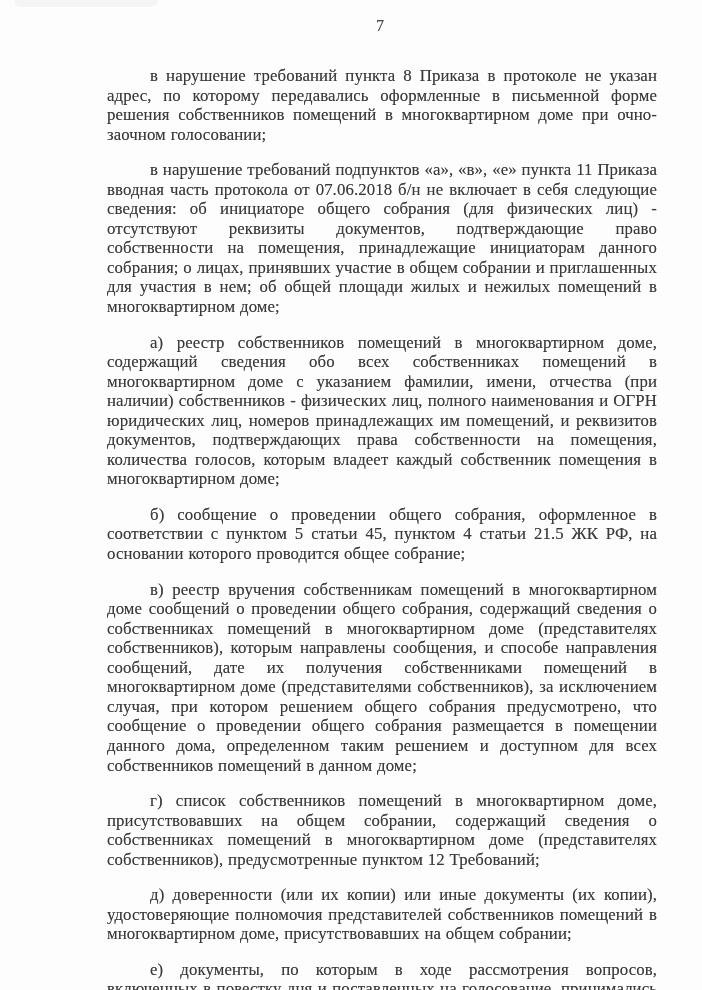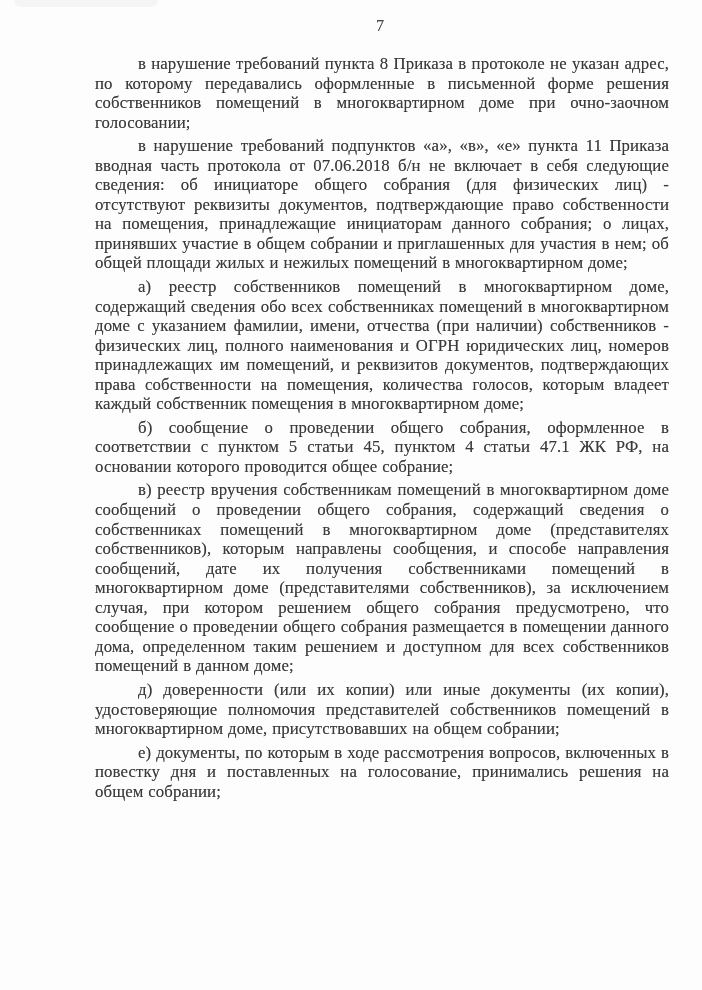--- a/index.html
+++ b/index.html
@@ -39,34 +39,35 @@
     top: 50px;
     left: 91px;
     width: 582px;
     text-align: justify;
     font-size: 16.8px;
     line-height: 19.55px;
     text-shadow: 0 0 0.6px rgba(58,58,58,0.5);
     letter-spacing: 0.1px;
   }
   .doc-body p {
-    margin: 4px;
+    margin: 16px;
     padding: 0;
     text-indent: 43px;
     word-spacing: 0.5px;
   }
 </style>
 </head>
 <body>
 
 <div class="page">
   <div class="scan-artifact"></div>
   <div class="page-number">7</div>
   <div class="doc-body">
     <p>в нарушение требований пункта 8 Приказа в протоколе не указан адрес, по которому передавались оформленные в письменной форме решения собственников помещений в многоквартирном доме при очно-заочном голосовании;</p>
     <p>в нарушение требований подпунктов «а», «в», «е» пункта 11 Приказа вводная часть протокола от 07.06.2018 б/н не включает в себя следующие сведения: об инициаторе общего собрания (для физических лиц) - отсутствуют реквизиты документов, подтверждающие право собственности на помещения, принадлежащие инициаторам данного собрания; о лицах, принявших участие в общем собрании и приглашенных для участия в нем; об общей площади жилых и нежилых помещений в многоквартирном доме;</p>
     <p>а) реестр собственников помещений в многоквартирном доме, содержащий сведения обо всех собственниках помещений в многоквартирном доме с указанием фамилии, имени, отчества (при наличии) собственников - физических лиц, полного наименования и ОГРН юридических лиц, номеров принадлежащих им помещений, и реквизитов документов, подтверждающих права собственности на помещения, количества голосов, которым владеет каждый собственник помещения в многоквартирном доме;</p>
-    <p>б) сообщение о проведении общего собрания, оформленное в соответствии с пунктом 5 статьи 45, пунктом 4 статьи 47.1 ЖК РФ, на основании которого проводится общее собрание;</p>
+    <p>б) сообщение о проведении общего собрания, оформленное в соответствии с пунктом 5 статьи 45, пунктом 4 статьи 21.5 ЖК РФ, на основании которого проводится общее собрание;</p>
     <p>в) реестр вручения собственникам помещений в многоквартирном доме сообщений о проведении общего собрания, содержащий сведения о собственниках помещений в многоквартирном доме (представителях собственников), которым направлены сообщения, и способе направления сообщений, дате их получения собственниками помещений в многоквартирном доме (представителями собственников), за исключением случая, при котором решением общего собрания предусмотрено, что сообщение о проведении общего собрания размещается в помещении данного дома, определенном таким решением и доступном для всех собственников помещений в данном доме;</p>
+    <p>г) список собственников помещений в многоквартирном доме, присутствовавших на общем собрании, содержащий сведения о собственниках помещений в многоквартирном доме (представителях собственников), предусмотренные пунктом 12 Требований;</p>
     <p>д) доверенности (или их копии) или иные документы (их копии), удостоверяющие полномочия представителей собственников помещений в многоквартирном доме, присутствовавших на общем собрании;</p>
     <p>е) документы, по которым в ходе рассмотрения вопросов, включенных в повестку дня и поставленных на голосование, принимались решения на общем собрании;</p>
   </div>
 </div>
 
 </body></html>

